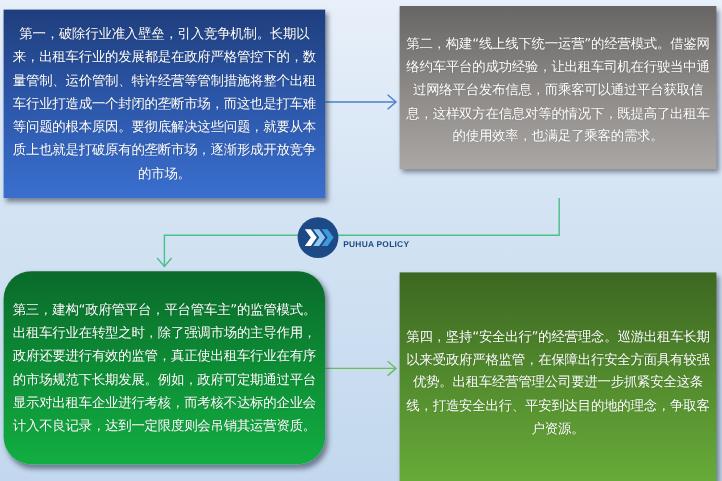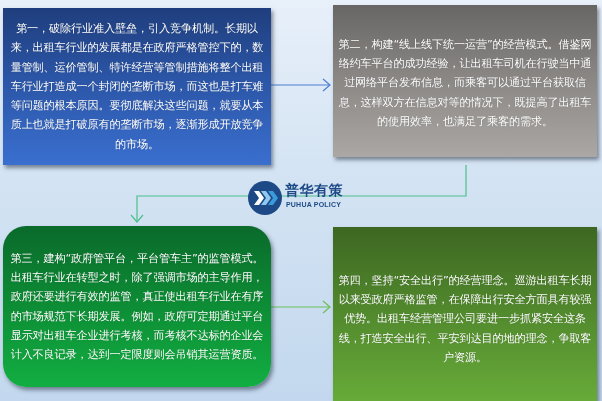--- a/index.html
+++ b/index.html
@@ -12,21 +12,21 @@
       position:absolute; box-sizing:border-box;
       display:flex; align-items:center; justify-content:center;
       color:#ffffff; text-align:center;
       font-size:11.2px; line-height:19.2px; letter-spacing:-0.2px;
       box-shadow: 2px 3px 4px rgba(40,50,70,0.55);
       padding:4px 4px;
     }
     .box p { margin:0; text-shadow: 0 0 1px rgba(0,0,0,0.25); }
     #box1 { left:3px; top:8px; width:268px; height:157px;
       background: linear-gradient(180deg, #1f3e7d 0%, #2b55a6 45%, #3a6fcf 100%); }
-    #box2 { left:333px; top:5px; width:264px; height:152px;
+    #box2 { left:333px; top:5px; width:264px; height:136px;
       background: linear-gradient(180deg, #686664 0%, #8b8886 50%, #aba7a4 100%);
       padding-top:8px; }
     #box3 { left:3px; top:226px; width:268px; height:161px;
       background: linear-gradient(180deg, #0a6a2b 0%, #0d8d35 50%, #12ae42 100%); border-radius: 23px; }
     #box4 { left:333px; top:227px; width:264px; height:184px;
       background: linear-gradient(180deg, #3d6721 0%, #538c2e 50%, #6aae3a 100%); }
     svg.lines { position:absolute; left:0; top:0; }
     .logo { position:absolute; left:248px; top:180px; width:100px; height:36px; }
     .logo-circle { position:absolute; left:0; top:1px; width:34px; height:34px; border-radius:50%;
       background:#1d4a86; overflow:hidden; }
@@ -73,15 +73,14 @@
 </div>
 
 <div class="logo">
   <div class="logo-circle">
     <svg width="34" height="34" viewBox="0 0 34 34">
       <polygon points="6,10 11,10 16,17 11,24 6,24 11,17" fill="#ffffff"></polygon>
       <polygon points="13,10 18,10 23,17 18,24 13,24 18,17" fill="#8fc7ee"></polygon>
       <polygon points="20,10 25,10 30,17 25,24 20,24 25,17" fill="#3b9ad9"></polygon>
     </svg>
   </div>
-  <div class="logo-cn">普华有策</div>
   <div class="logo-en">PUHUA POLICY</div>
 </div>
 
 </body></html>

